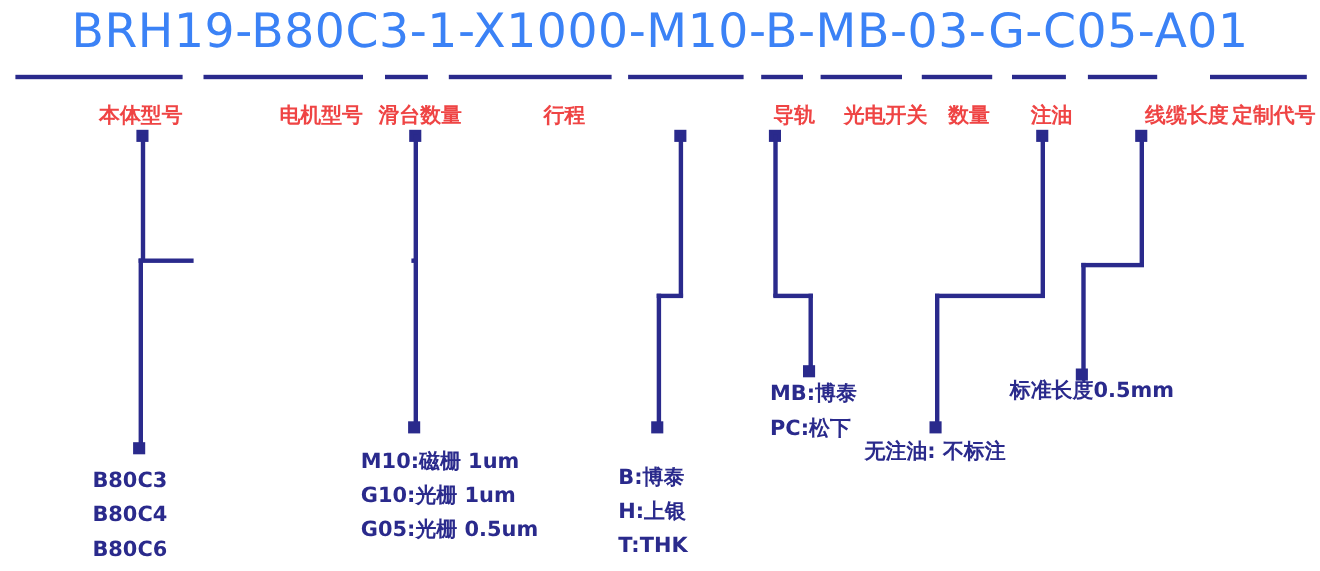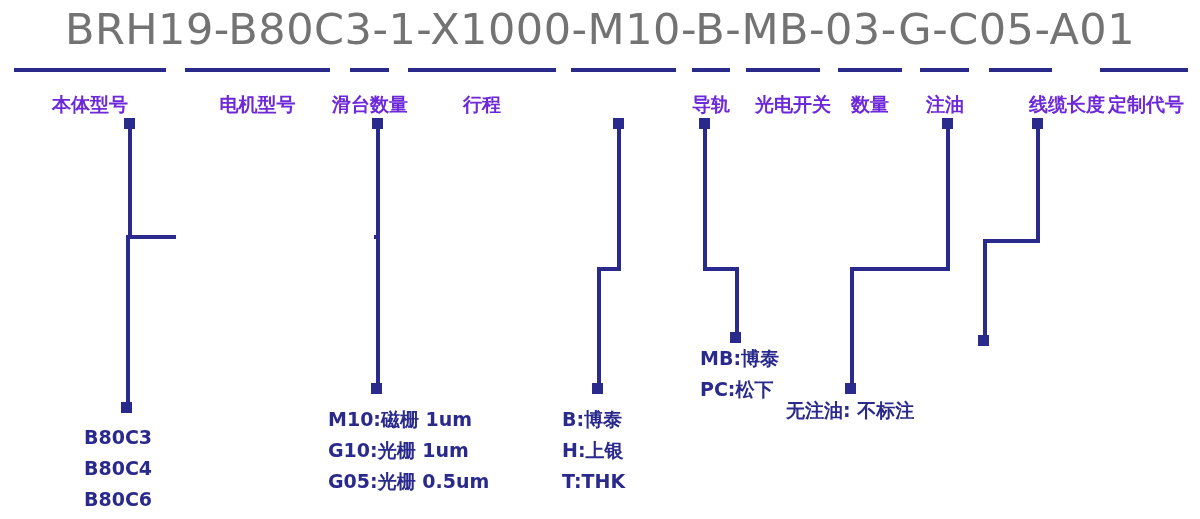--- a/index.html
+++ b/index.html
@@ -12,38 +12,38 @@
   }
   #stage{position:absolute;inset:0;width:1200px;height:519px;}
 
   .partnumber{
     position:absolute;
     left:0;top:4px;width:1200px;
     text-align:center;
     font-size:43px;
     letter-spacing:0.5px;
     font-weight:400;
-    color:#737373;
+    color:#3b82f6;
     white-space:nowrap;
     font-family:"DejaVu Sans","Liberation Sans",sans-serif;
   }
 
   .seg-rule{
     position:absolute;
     height:4px;
     background:#2a2a8c;
   }
 
   .seg-label{
     position:absolute;
     font-size:19px;
     font-weight:bold;
-    color:#6d28d9;
+    color:#ef4444;
     white-space:nowrap;
-    text-align:center;
+    text-align:right;
     font-family:"DejaVu Sans","Liberation Sans",sans-serif;
   }
 
   .vline{position:absolute;width:4px;background:#2a2a8c;}
   .hline{position:absolute;height:4px;background:#2a2a8c;}
   .node{position:absolute;width:11px;height:11px;background:#2a2a8c;}
 
   .values{
     position:absolute;
     font-size:19px;
@@ -127,29 +127,32 @@
     <div>B80C4</div>
     <div>B80C6</div>
   </div>
 
   <div class="values" style="left:296px; top:404px;margin-left:32px;">
     <div>M10:磁栅  1um</div>
     <div>G10:光栅  1um</div>
     <div>G05:光栅 0.5um</div>
   </div>
 
-  <div class="values" style="left:562px; top:404px;">
+  <div class="values" style="left:562px; top:419px;">
     <div>B:博泰</div>
     <div>H:上银</div>
     <div>T:THK</div>
   </div>
 
   <div class="values" style="left:700px; top:343px;">
     <div>MB:博泰</div>
     <div>PC:松下</div>
   </div>
 
   <div class="values" style="left:786px; top:395px;">
     <div>无注油: 不标注</div>
   </div>
 
+  <div class="values" style="left:918px; top:340px;">
+    <div>标准长度0.5mm</div>
+  </div>
 
 </div>
 
 </body></html>

